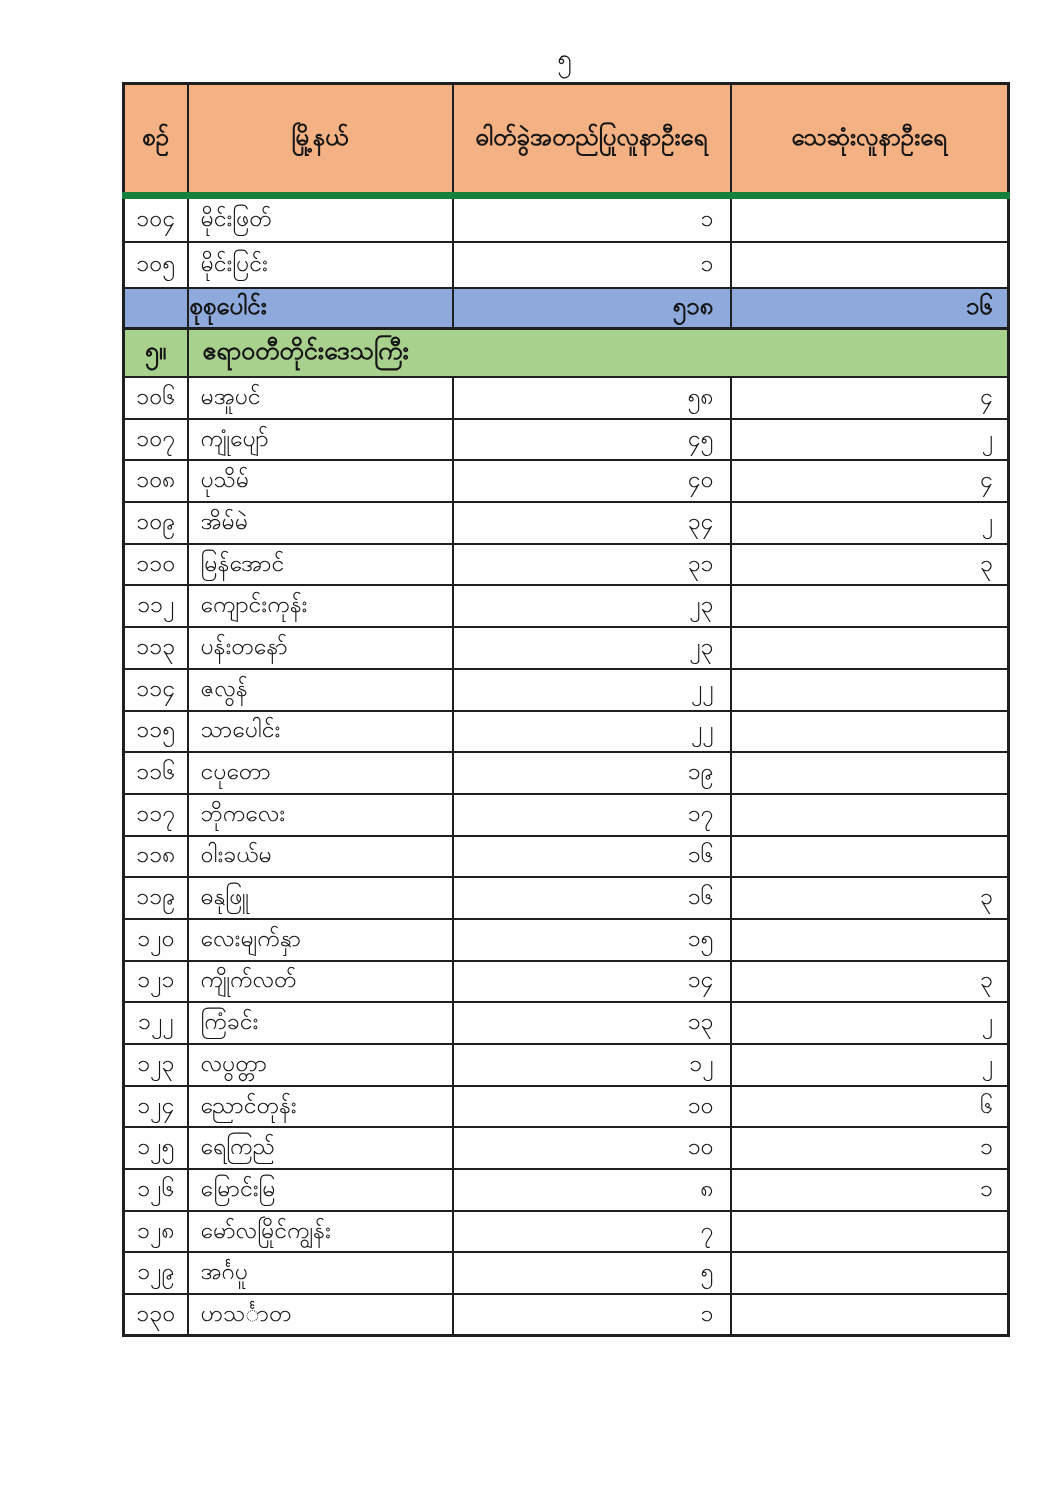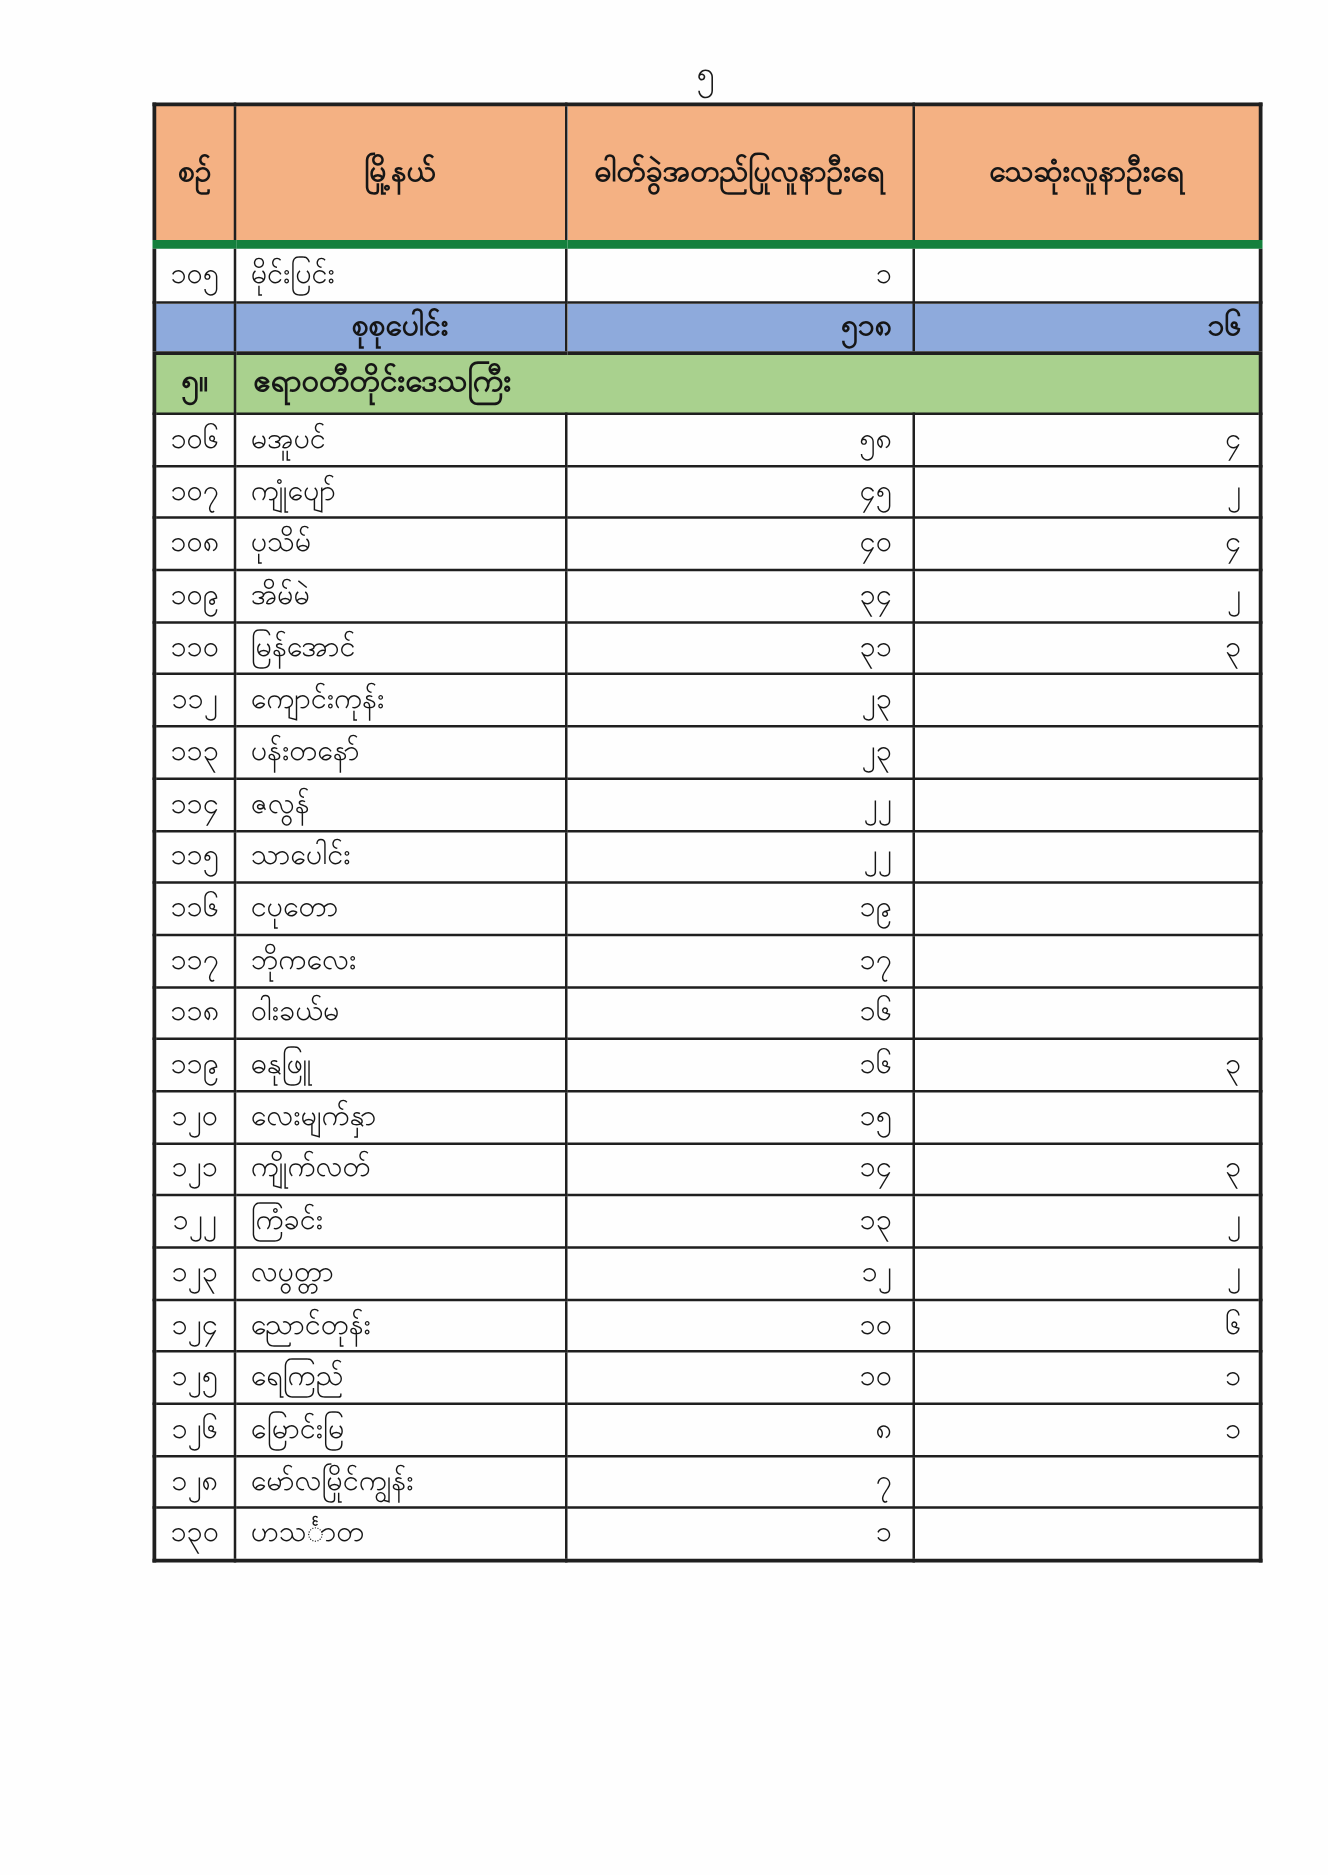--- a/index.html
+++ b/index.html
@@ -77,21 +77,21 @@
     font-size: 23px;
   }
   td.c-deaths { padding-right: 14px; }
 
   tr.total-row td {
     background: #8EAADC;
     font-weight: 700;
     border-bottom: 3px solid #1f1f1f;
   }
   tr.total-row td.t-label {
-    text-align: center;
+    text-align: left;
     font-size: 24px;
   }
   tr.total-row td.c-num { font-size: 24px; }
 
   tr.section-row td {
     background: #A9D18E;
     font-weight: 700;
     font-size: 25px;
   }
   tr.section-row td.s-no { text-align: center; }
@@ -123,20 +123,26 @@
     <thead>
       <tr>
         <th>စဉ်</th>
         <th>မြို့နယ်</th>
         <th>ဓါတ်ခွဲအတည်ပြုလူနာဦးရေ</th>
         <th>သေဆုံးလူနာဦးရေ</th>
       </tr>
     </thead>
 
     <tbody data-rows="pre">
+        <tr class="pre-row">
+      <td class="c-no">၁၀၄</td>
+      <td class="c-town">မိုင်းဖြတ်</td>
+      <td class="c-num">၁</td>
+      <td class="c-num c-deaths"></td>
+    </tr>
         <tr class="pre-row">
       <td class="c-no">၁၀၅</td>
       <td class="c-town">မိုင်းပြင်း</td>
       <td class="c-num">၁</td>
       <td class="c-num c-deaths"></td>
     </tr>
       </tbody>
 
     <tbody>
       <tr class="total-row">
@@ -272,20 +278,26 @@
       <td class="c-num">၈</td>
       <td class="c-num c-deaths">၁</td>
     </tr>
         <tr class="data-row">
       <td class="c-no">၁၂၈</td>
       <td class="c-town">မော်လမြိုင်ကျွန်း</td>
       <td class="c-num">၇</td>
       <td class="c-num c-deaths"></td>
     </tr>
         <tr class="data-row">
+      <td class="c-no">၁၂၉</td>
+      <td class="c-town">အင်္ဂပူ</td>
+      <td class="c-num">၅</td>
+      <td class="c-num c-deaths"></td>
+    </tr>
+        <tr class="data-row">
       <td class="c-no">၁၃၀</td>
       <td class="c-town">ဟသင်္ာတ</td>
       <td class="c-num">၁</td>
       <td class="c-num c-deaths"></td>
     </tr>
       </tbody>
   </table>
 
 </div>
 

